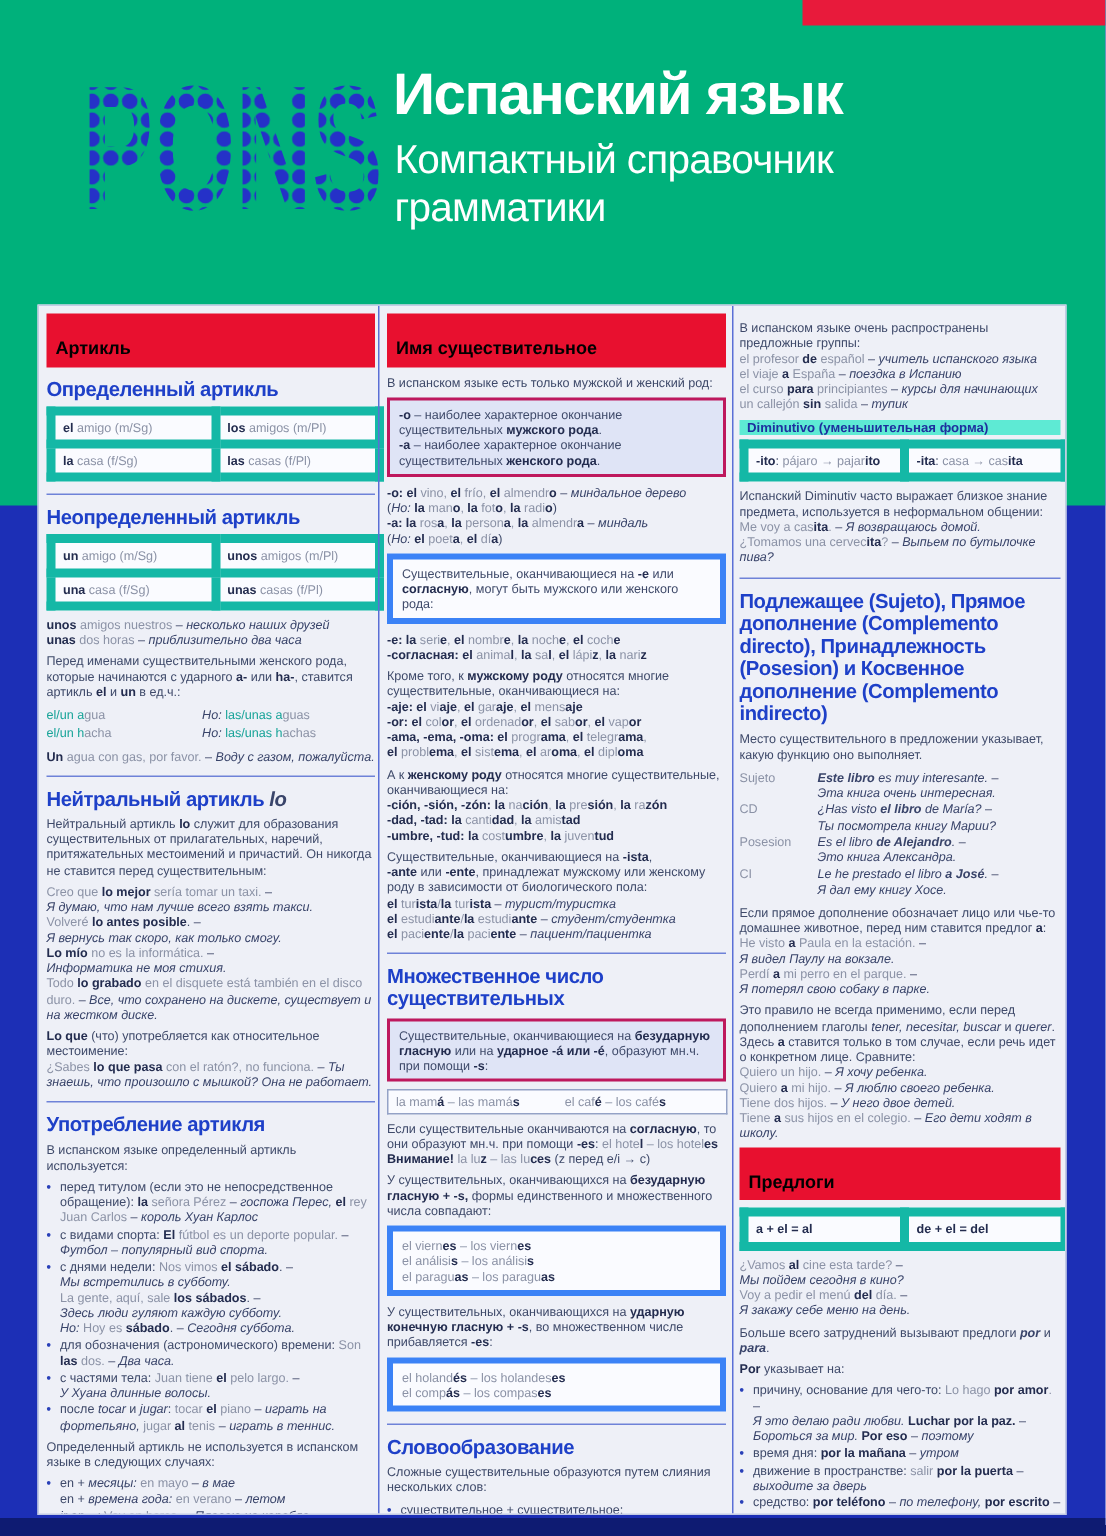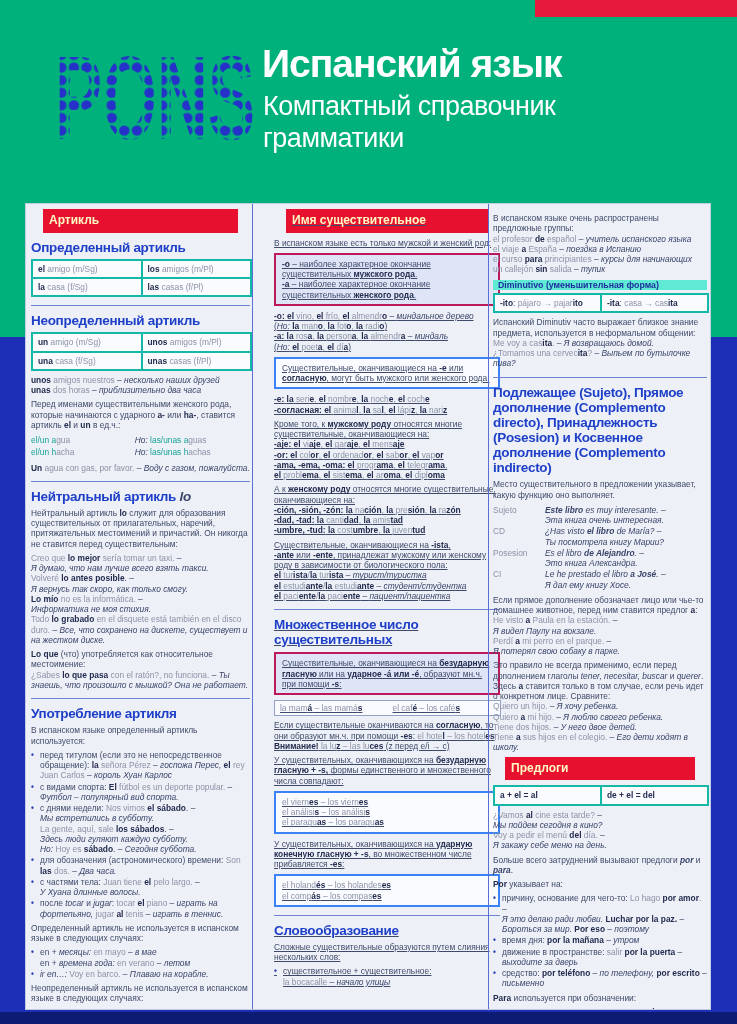--- a/index.html
+++ b/index.html
@@ -19,44 +19,44 @@
   .hd-sub{position:absolute;left:263px;top:90px;width:330px;color:#fff;font-weight:normal;font-size:27px;line-height:1.2;letter-spacing:-0.5px;}
 
   
   .card{
     position:absolute;left:25px;top:203px;width:686px;height:807px;
     background:#eef0f7;border:1px solid #c3cbe4;box-sizing:border-box;overflow:hidden;
   }
   .vdiv{position:absolute;top:0;bottom:0;width:1px;background:#5a6fd6;}
   .col{position:absolute;top:0;bottom:0;padding-top:5px;box-sizing:border-box;font-size:8.4px;color:#3f4a6a;line-height:1.22;}
   .col-0{left:5px;width:219px;}
-  .col-1{left:248px;width:226px;text-decoration:underline;}
+  .col-1{left:232px;width:226px;}
   .col-2{left:467px;width:214px;}
 
   
-  .bar{background:#e8102f;color:#fef9c3;font-weight:bold;font-size:12px;padding:4px 6px 5px;margin:0 12px 5px;}
+  .bar{background:#e8102f;color:#000000;font-weight:bold;font-size:12px;padding:16px 6px 5px;margin:0 0 5px;}
   .subbar{background:#5eead4;color:#1d2f9e;font-weight:bold;font-size:8.8px;padding:0 5px;margin:5px 0 0;}
   .h2{color:#1e40c8;font-weight:bold;font-size:13.5px;line-height:1.12;margin:7px 0 4px;letter-spacing:-0.3px;}
   .p{margin:4px 0;}
   .hrline{height:1px;background:#6e82d8;margin:8px 0 2px;}
   b{color:#232c4f;}
   i{color:#39446a;}
   .gy{color:#8b92a6;}
   .tl{color:#17a398;}
 
   .tbl{display:table;width:100%;border-collapse:collapse;margin:3px 0;background:#fafbff;}
   .tbl .tr{display:table-row;}
-  .tbl .td{display:table-cell;border:2px solid #14b8a6;padding:3px 5px;width:50%;}
+  .tbl .td{display:table-cell;border:6px solid #14b8a6;padding:3px 5px;width:50%;}
   .tbl.open{border:1px solid #94a2c6;}
   .tbl.open .td{border:none;padding:2px 5px;}
   .tbl.bare{background:none;margin:2px 0;}
   .tbl.bare .td{border:none;padding:1px 0;}
   .tbl.bare .td:first-child{width:45%;}
 
-  .box{border:2px solid #3b82f6;background:#fafbff;padding:4px 6px;margin:5px 0;}
+  .box{border:4px solid #3b82f6;background:#fafbff;padding:4px 6px;margin:5px 0;}
   .box.fill{border:2px solid #be185d;background:#dfe4f6;}
 
   .ul{margin:3px 0;}
   .li{display:flex;margin:1px 0;}
   .li .bu{flex:0 0 9px;color:#2940b8;font-weight:bold;}
   .li .tx{flex:1;}
 
   .defs{margin:5px 0;}
   .defrow{display:flex;margin:1px 0;}
   .defrow .k{flex:0 0 52px;color:#8b92a6;}

